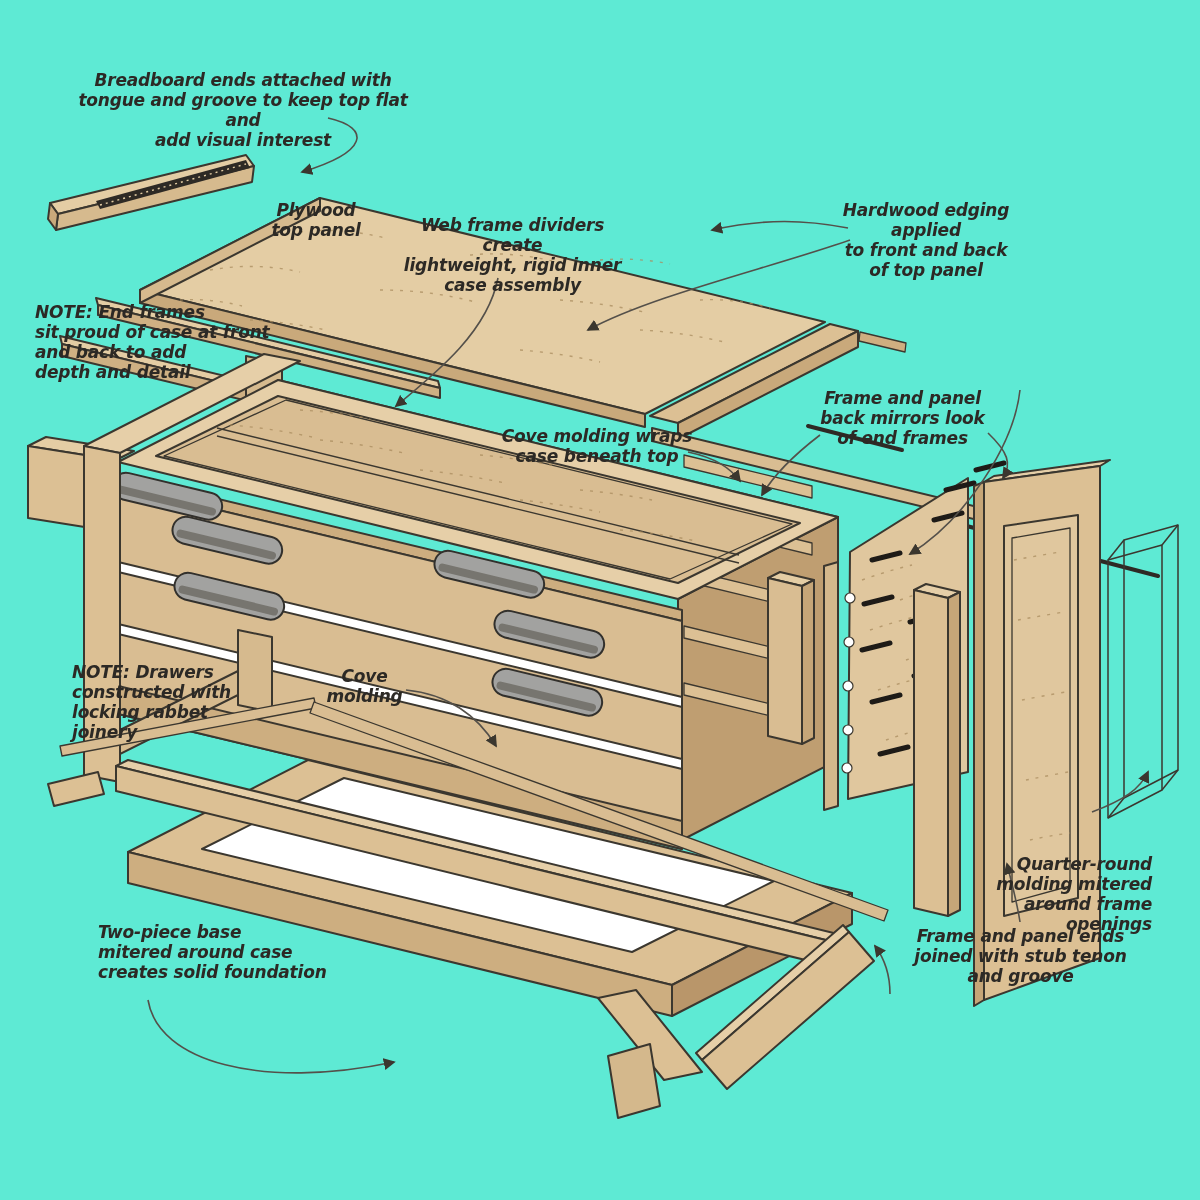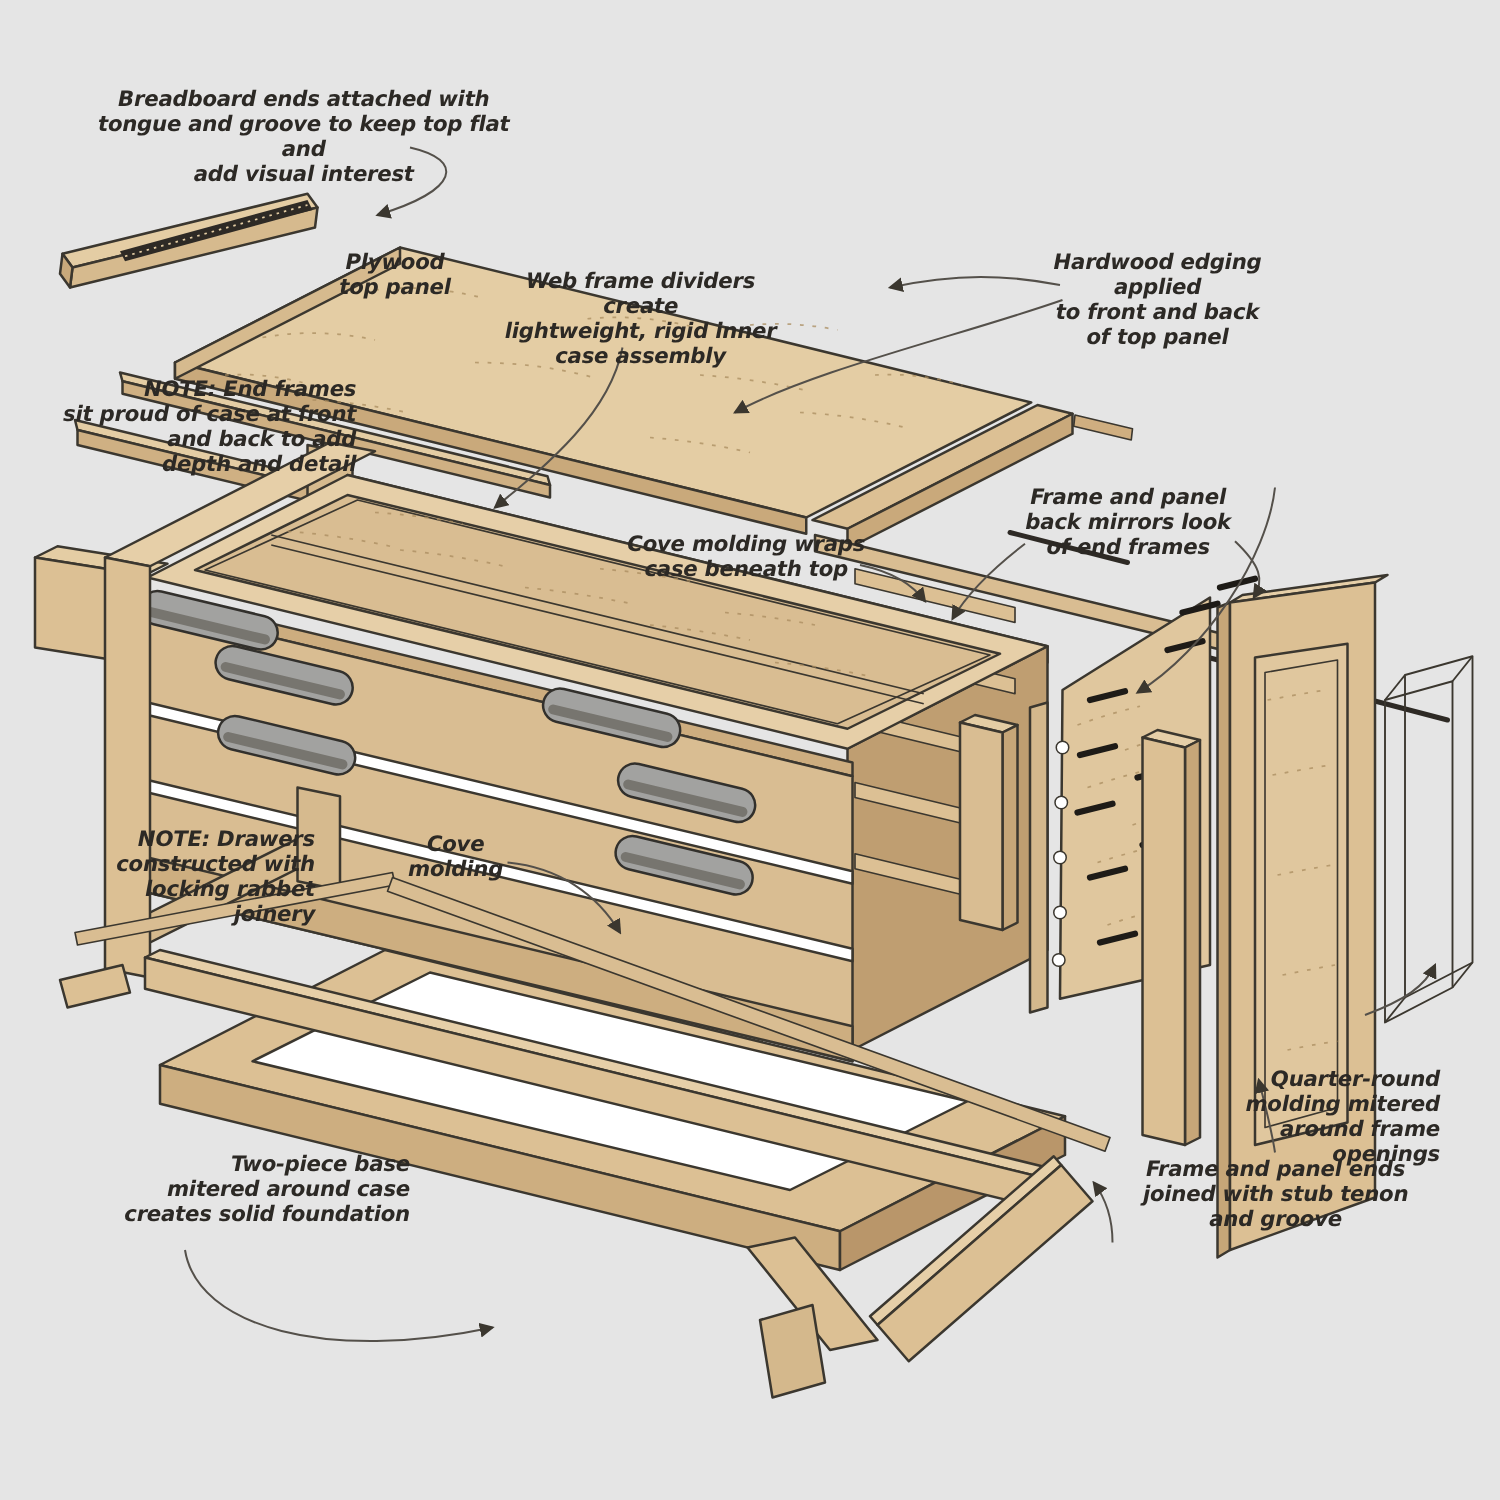--- a/index.html
+++ b/index.html
@@ -1,21 +1,21 @@
 <!DOCTYPE html>
 <html><head>
 <meta charset="utf-8">
 <style>
   html,body{margin:0;padding:0;background:#ffffff;}
-  #stage{position:relative;width:1200px;height:1200px;background:#e5e5e5;overflow:hidden;
+  #stage{position:relative;width:1200px;height:1200px;background:#5eead4;overflow:hidden;
          font-family:"DejaVu Sans", sans-serif;}
   #art{position:absolute;left:0;top:0;}
   .lbl{position:absolute;font:italic 700 17px/1.18 "DejaVu Sans", sans-serif;
        color:#2c2925;white-space:pre-line;text-align:center;letter-spacing:-0.2px;}
-  .lbl.left{text-align:right;}
+  .lbl.left{text-align:left;}
   .lbl.right{text-align:right;margin-top:48px;}
   svg .outl{stroke:#3b372f;stroke-width:2;stroke-linejoin:round;}
   svg .thin{stroke:#3b372f;stroke-width:1.3;stroke-linejoin:round;}
   svg .leader{stroke:#54504a;stroke-width:1.6;fill:none;}
   svg .grain{stroke:#a98c5f;stroke-width:1.4;fill:none;stroke-dasharray:3 7;opacity:.75;}
 </style>
 </head>
 <body>
 
 <div id="stage">

